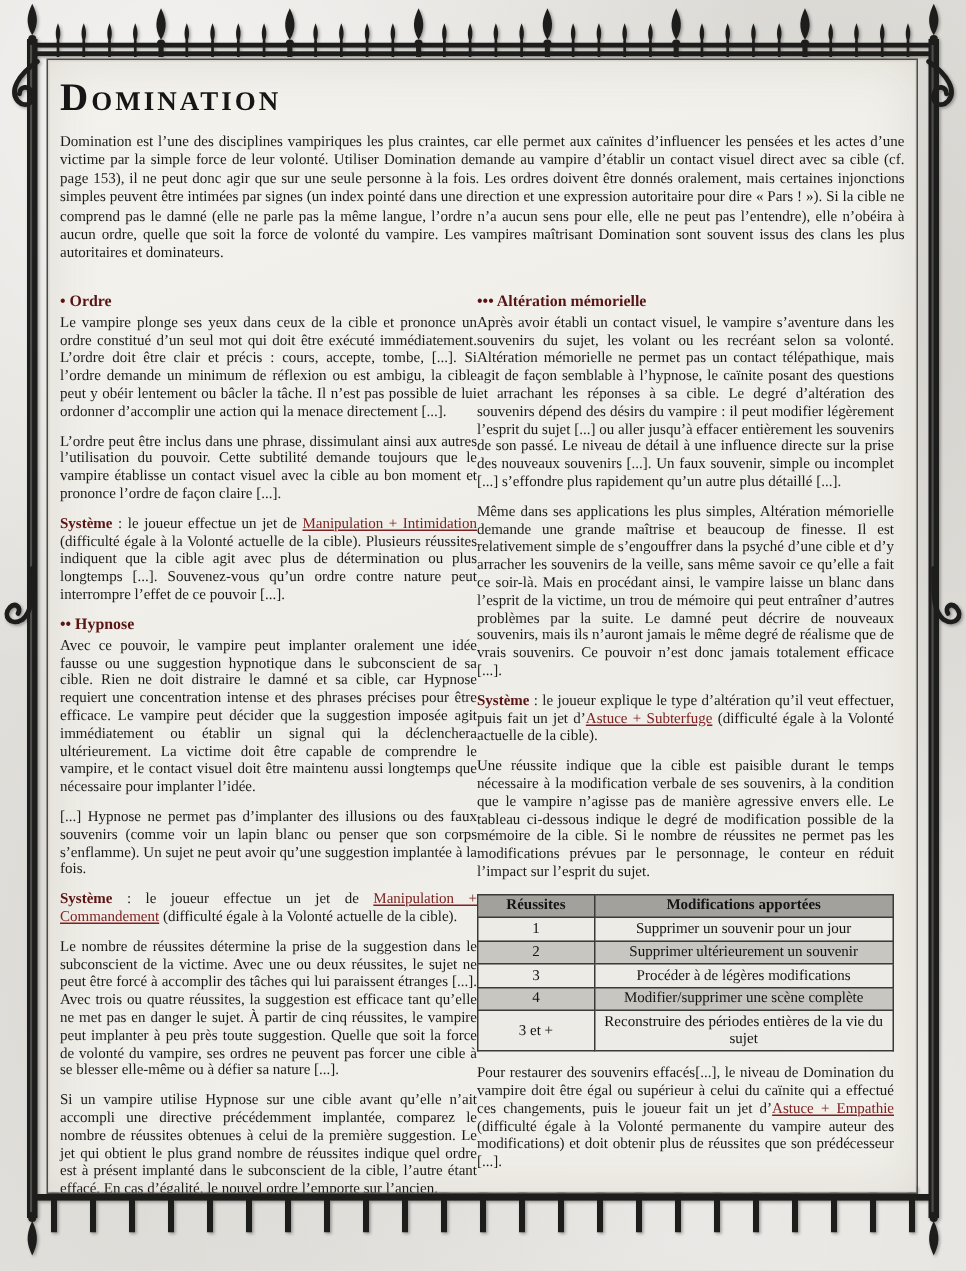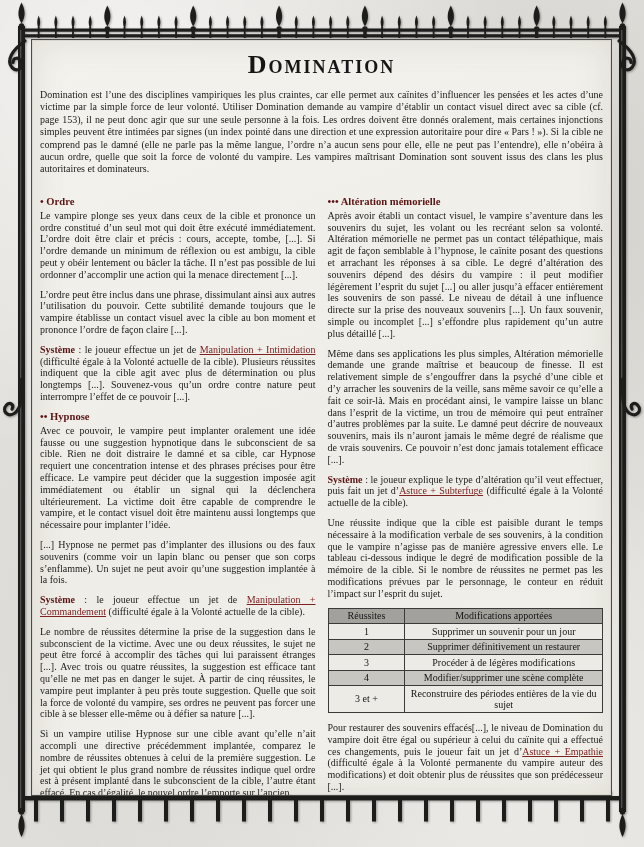--- a/index.html
+++ b/index.html
@@ -21,48 +21,48 @@
   .panel{
     position:absolute;left:31px;top:39px;width:581px;height:757px;
     box-sizing:border-box;
     background:linear-gradient(160deg,#f4f2ed 0%,#efede7 55%,#f2f0ea 100%);
     border:1.6px solid #4c4a46;
     box-shadow:inset 0 0 0 1px #d9d6d0, inset 0 0 34px rgba(118,112,100,.16);
     padding:6px 8px 6px 8px;
     overflow:hidden;
   }
   h1.title{
-    margin:4px 0 9px 0;text-align:center;
+    margin:4px 0 9px 0;
     font-variant:small-caps;font-weight:700;
     font-size:26px;letter-spacing:2px;color:#161616;
   }
   p.body, p.intro{
     margin:0 0 8px 0;
     font-size:10px;line-height:11.8px;
     text-align:justify;color:#1c1b1a;
   }
   p.intro{line-height:12.4px;margin-bottom:20px;}
-  .cols{display:flex;gap:12px;margin-top:6px;}
+  .cols{display:flex;gap:0;margin-top:6px;}
   .col{width:278px;box-sizing:border-box;}
   h3.sec{
     margin:6px 0 3px 0;font-size:10.6px;line-height:11px;
     color:#5a1414;font-weight:700;
   }
   h3.sec:first-child{margin-top:0;}
   .seg-sys{color:#5a1414;font-weight:700;}
   .seg-term{color:#7d2121;text-decoration:underline;}
   table.mods{
     border-collapse:collapse;width:100%;margin:3px 0 9px 0;
     font-size:10px;line-height:11.5px;color:#141414;
     border:1.5px solid #2a2a28;
   }
   table.mods th, table.mods td{
     border:1px solid #3a3a38;text-align:center;padding:1.5px 3px;
   }
-  table.mods th{background:#a3a19c;font-weight:400;}
+  table.mods th{background:#a3a19c;font-weight:700;}
   table.mods td:first-child{width:28%;}
   table.mods tr.light td{background:#edebe6;}
   table.mods tr.dark td{background:#c8c6c1;}
 </style>
 </head>
 <body>
 
 <div class="page">
 
   <svg id="fence" width="644" height="847" viewBox="0 0 644 847">
@@ -255,21 +255,21 @@
               <th>Modifications apportées</th>
             </tr>
           </thead>
           <tbody>
               <tr class="light">
                 <td>1</td>
                 <td>Supprimer un souvenir pour un jour</td>
               </tr>
               <tr class="dark">
                 <td>2</td>
-                <td>Supprimer définitivement un restaurer</td>
+                <td>Supprimer ultérieurement un souvenir</td>
               </tr>
               <tr class="light">
                 <td>3</td>
                 <td>Procéder à de légères modifications</td>
               </tr>
               <tr class="dark">
                 <td>4</td>
                 <td>Modifier/supprimer une scène complète</td>
               </tr>
               <tr class="light">

